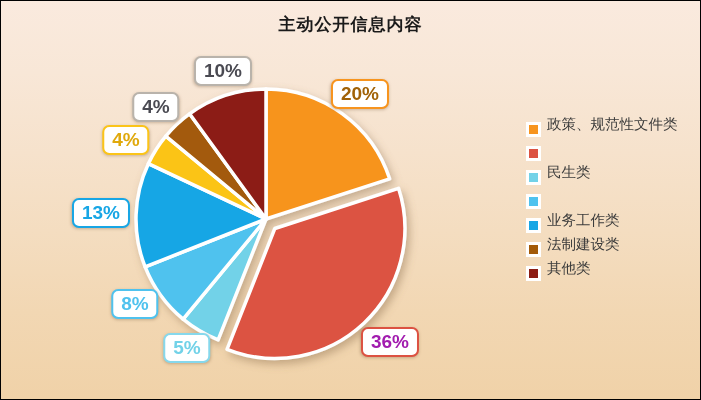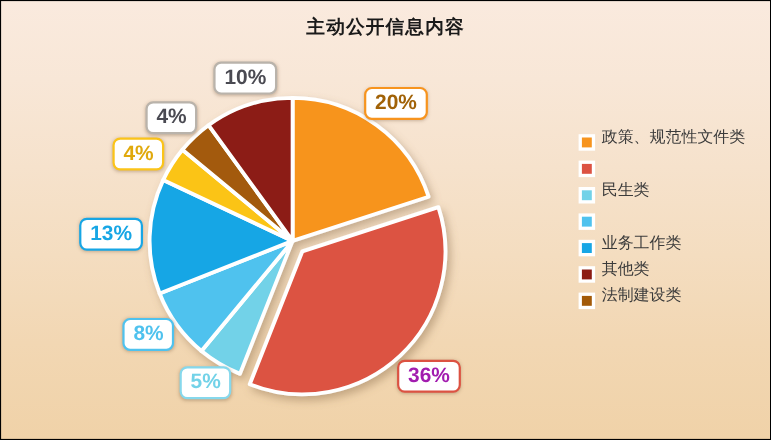--- a/index.html
+++ b/index.html
@@ -108,22 +108,22 @@
       <span class="legend-label">民生类</span>
     </div>
     <div class="legend-item">
       <span class="legend-swatch" style="background: rgb(79, 194, 238);"></span>
     </div>
     <div class="legend-item">
       <span class="legend-swatch" style="background: rgb(23, 166, 229);"></span>
       <span class="legend-label">业务工作类</span>
     </div>
     <div class="legend-item">
+      <span class="legend-swatch" style="background: rgb(163, 90, 8);"></span>
+      <span class="legend-label">法制建设类</span>
+    </div>
+    <div class="legend-item">
       <span class="legend-swatch" style="background: rgb(140, 28, 19);"></span>
       <span class="legend-label">其他类</span>
-    </div>
-    <div class="legend-item">
-      <span class="legend-swatch" style="background: rgb(163, 90, 8);"></span>
-      <span class="legend-label">法制建设类</span>
     </div>
   </div>
 
 </div>
 
 </body></html>

